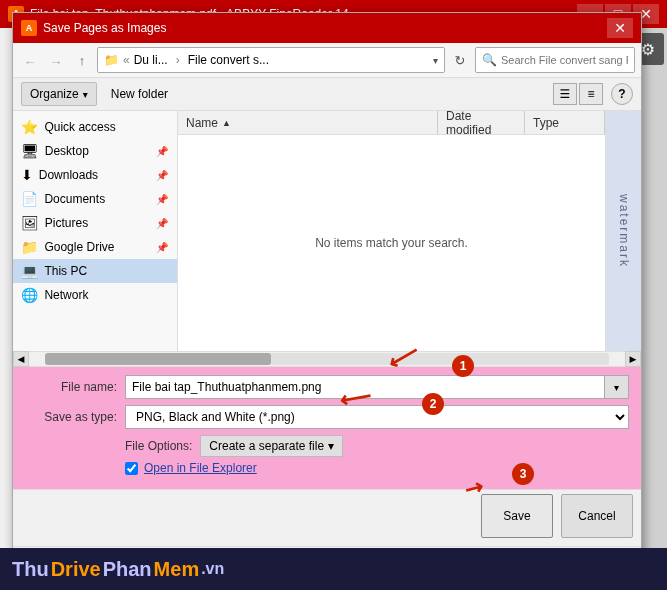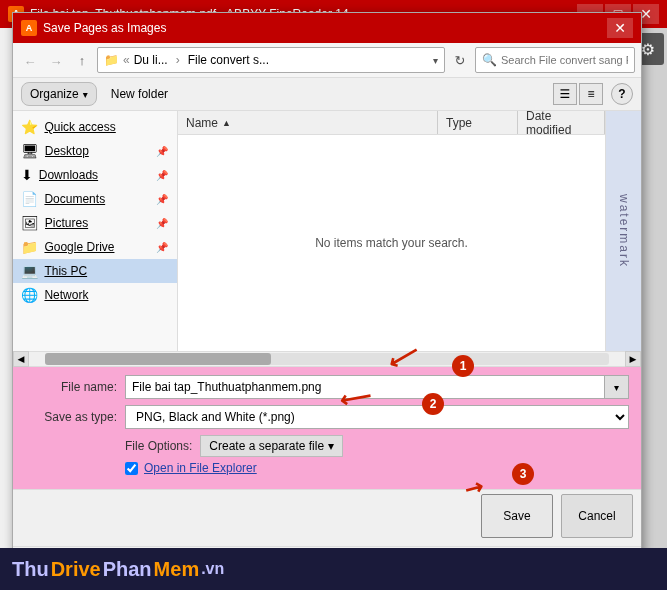--- a/index.html
+++ b/index.html
@@ -151,21 +151,21 @@
       gap: 8px;
     }
     .org-btn {
       display: flex; align-items: center;
       background: #e0e0e0;
       border: 1px solid #bbb;
       height: 24px;
       padding: 0 8px;
       cursor: pointer;
       font-size: 12px;
-      border-radius: 8px;
+      border-radius: 2px;
     }
     .org-btn .arrow { margin-left: 4px; font-size: 10px; }
     .new-folder-btn {
       background: transparent; border: none;
       font-size: 12px; cursor: pointer;
       color: #000; padding: 2px 6px;
     }
     .view-btns { margin-left: auto; display: flex; gap: 2px; }
     .view-btn {
       width: 24px; height: 22px;
@@ -200,21 +200,21 @@
       display: flex;
       align-items: center;
       padding: 3px 8px;
       cursor: pointer;
       font-size: 12px;
       gap: 6px;
       height: 24px;
     }
     .sidebar-item.selected { background: #c5d9f1; }
     .sidebar-item .si-icon { font-size: 14px; flex-shrink: 0; }
-    .sidebar-item .si-label { flex: 1; white-space: nowrap; overflow: hidden; text-overflow: ellipsis; text-decoration: underline; }
+    .sidebar-item .si-label { flex: 1; white-space: nowrap; overflow: hidden; text-overflow: ellipsis; }
     .sidebar-item .pin-icon { font-size: 10px; color: #888; }
 
     
     .file-list {
       flex: 1;
       background: white;
       border-right: 1px solid #ddd;
     }
     .file-list-header {
       display: flex;
@@ -561,25 +561,25 @@
         <span class="si-label">Network</span>
       </div>
     </div>
 
     <div class="file-list">
       <div class="file-list-header">
         <div class="col-header name">
           <span>Name</span>
           <span class="sort-arrow">▲</span>
         </div>
+        <div class="col-header date">
+          <span>Date modified</span>
+        </div>
         <div class="col-header type">
           <span>Type</span>
-        </div>
-        <div class="col-header date">
-          <span>Date modified</span>
         </div>
       </div>
       <div class="file-list-body">
         <span>No items match your search.</span>
       </div>
     </div>
 
     <div class="right-strip">
       <span>watermark</span>
     </div>

